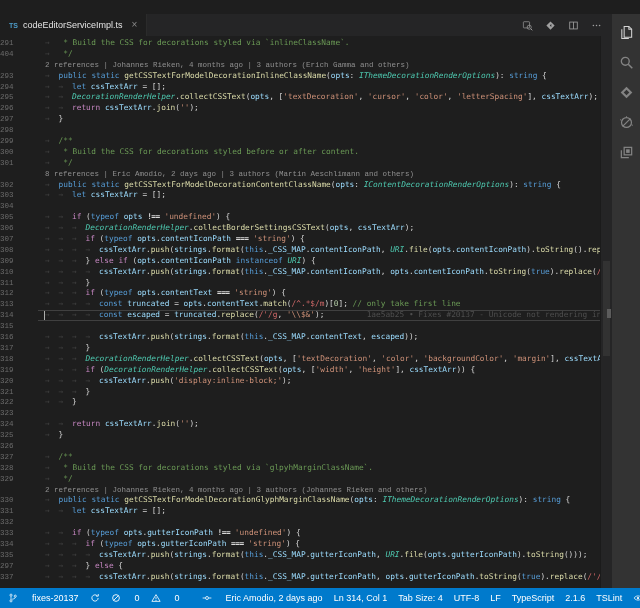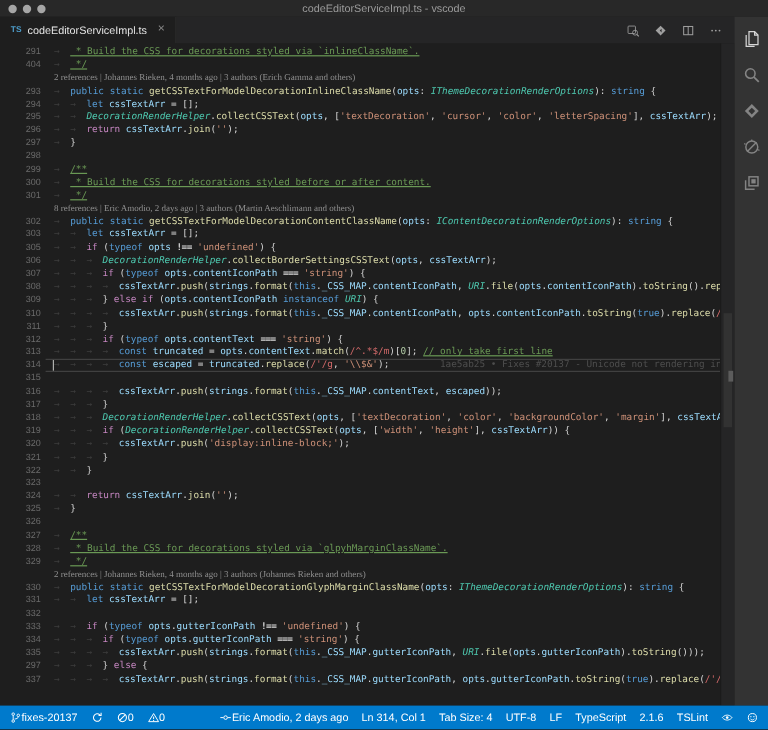--- a/index.html
+++ b/index.html
@@ -24,27 +24,27 @@
   .tab-label { font-size:9px; color:#e4e4e4; }
   .tab-close { font-size:10px; color:#8a8a8a; margin-left:4px; line-height:10px; }
   .editor-actions { display:flex; align-items:center; gap:11px; margin-right:10px; color:#a0a0a0; }
   .editor-actions .ea { width:12px; height:12px; display:flex; align-items:center; justify-content:center; }
   .editor-actions svg { width:11px; height:11px; }
 
   
   .editor { flex:1; display:flex; overflow:hidden; position:relative; }
   #code-rows { flex:1; min-width:0; overflow:hidden; padding-top:2px; }
   .row { height:10.9px; line-height:10.9px; white-space:pre; display:flex; position:relative; }
-  .ln { width:34px; flex-shrink:0; text-align:right; color:#6b6b6b; font-family:Liberation Sans, sans-serif; font-size:7.5px; }
+  .ln { width:34px; flex-shrink:0; color:#6b6b6b; font-family:Liberation Mono, monospace; font-size:7.5px; }
   .code-text { font-family:"DejaVu Sans Mono", monospace; font-size:7.8px; padding-left:11px; color:#d4d4d4; position:relative; }
-  .lens-text { font-family:Liberation Serif, serif; font-size:7.5px; color:#8f8f8f; padding-left:11px; }
+  .lens-text { font-family:Liberation Mono, monospace; font-size:7.5px; color:#8f8f8f; padding-left:11px; }
   .tab-ws { display:inline-block; width:13.5px; color:#3e3e3e; }
   .row.current::after { content:''; position:absolute; left:38px; right:0; top:0; bottom:0; border-top:1px solid #404040; border-bottom:1px solid #404040; pointer-events:none; }
   .cursor { position:absolute; left:10px; top:1px; width:1px; height:8.5px; background:#aeafad; }
-  .tk-c { color:#6a9955;text-decoration:underline; } 
+  .tk-c { color:#6a9955; } 
   .tk-k { color:#569cd6; } 
   .tk-f { color:#c586c0; } 
   .tk-y { color:#dcdcaa; } 
   .tk-t { color:#4ec9b0;font-style:italic; } 
   .tk-v { color:#9cdcfe; } 
   .tk-s { color:#ce9178; } 
   .tk-r { color:#d16969; } 
   .tk-n2 { color:#b5cea8; } 
   .tk-p { color:#d4d4d4; }
   .tk-o { color:#d8d8d8; font-weight:bold; letter-spacing:-0.5px; }
@@ -59,37 +59,29 @@
   .activitybar { width:28px; flex-shrink:0; background:#333333; display:flex; flex-direction:column; align-items:center; padding-top:9px; gap:12px; }
   .ab-item { width:18px; height:18px; display:flex; align-items:center; justify-content:center; color:#848484; }
   .ab-item.active { color:#d6d6d6; }
   .ab-item svg { width:15px; height:15px; }
 
   
   .statusbar { position:absolute; left:0; right:0; bottom:0; height:20px; background:#007acc; color:#ffffff; display:flex; align-items:center; justify-content:space-between; padding:0 8px; font-size:9px; }
   .sb-group { display:flex; align-items:center; }
   .sb-group.left .sb-item { margin-right:11px; }
   .sb-group.right .sb-item { margin-left:11px; }
-  .sb-item { display:flex; align-items:center; gap:0; white-space:nowrap; }
+  .sb-item { display:flex; align-items:center; gap:14px; white-space:nowrap; }
   .sb-icon { display:flex; align-items:center; }
   .sb-icon svg { width:10px; height:10px; }
 </style>
 </head>
 <body>
 
 <div class="window">
 
-  <div class="titlebar">
-    <div class="traffic">
-      <span></span>
-      <span></span>
-      <span></span>
-    </div>
-    <div class="win-title">codeEditorServiceImpl.ts - vscode</div>
-  </div>
 
   <div class="main">
     <div class="editor-col">
       <div class="tabbar">
         <div class="tab">
           <span class="ts-badge">TS</span>
           <span class="tab-label">codeEditorServiceImpl.ts</span>
           <span class="tab-close">×</span>
         </div>
         <div class="editor-actions" id="editor-actions">
@@ -131,20 +123,21 @@
             <div class="row"><span class="ln">295</span><span class="code-text"><span class="tab-ws">→</span><span class="tab-ws">→</span><span class="tk-t">DecorationRenderHelper</span><span class="tk-p">.</span><span class="tk-y">collectCSSText</span><span class="tk-p">(</span><span class="tk-v">opts</span><span class="tk-p">, [</span><span class="tk-s">'textDecoration'</span><span class="tk-p">, </span><span class="tk-s">'cursor'</span><span class="tk-p">, </span><span class="tk-s">'color'</span><span class="tk-p">, </span><span class="tk-s">'letterSpacing'</span><span class="tk-p">], </span><span class="tk-v">cssTextArr</span><span class="tk-p">);</span></span></div>
             <div class="row"><span class="ln">296</span><span class="code-text"><span class="tab-ws">→</span><span class="tab-ws">→</span><span class="tk-f">return</span><span class="tk-p"> </span><span class="tk-v">cssTextArr</span><span class="tk-p">.</span><span class="tk-y">join</span><span class="tk-p">(</span><span class="tk-s">''</span><span class="tk-p">);</span></span></div>
             <div class="row"><span class="ln">297</span><span class="code-text"><span class="tab-ws">→</span><span class="tk-p">}</span></span></div>
             <div class="row"><span class="ln">298</span><span class="code-text"></span></div>
             <div class="row"><span class="ln">299</span><span class="code-text"><span class="tab-ws">→</span><span class="tk-c">/**</span></span></div>
             <div class="row"><span class="ln">300</span><span class="code-text"><span class="tab-ws">→</span><span class="tk-c"> * Build the CSS for decorations styled before or after content.</span></span></div>
             <div class="row"><span class="ln">301</span><span class="code-text"><span class="tab-ws">→</span><span class="tk-c"> */</span></span></div>
             <div class="row"><span class="ln"></span><span class="lens-text">8 references | Eric Amodio, 2 days ago | 3 authors (Martin Aeschlimann and others)</span></div>
             <div class="row"><span class="ln">302</span><span class="code-text"><span class="tab-ws">→</span><span class="tk-k">public</span><span class="tk-p"> </span><span class="tk-k">static</span><span class="tk-p"> </span><span class="tk-y">getCSSTextForModelDecorationContentClassName</span><span class="tk-p">(</span><span class="tk-v">opts</span><span class="tk-p">: </span><span class="tk-t">IContentDecorationRenderOptions</span><span class="tk-p">): </span><span class="tk-k">string</span><span class="tk-p"> {</span></span></div>
             <div class="row"><span class="ln">303</span><span class="code-text"><span class="tab-ws">→</span><span class="tab-ws">→</span><span class="tk-k">let</span><span class="tk-p"> </span><span class="tk-v">cssTextArr</span><span class="tk-p"> = [];</span></span></div>
+            <div class="row"><span class="ln">304</span><span class="code-text"></span></div>
             <div class="row"><span class="ln">305</span><span class="code-text"><span class="tab-ws">→</span><span class="tab-ws">→</span><span class="tk-f">if</span><span class="tk-p"> (</span><span class="tk-k">typeof</span><span class="tk-p"> </span><span class="tk-v">opts</span><span class="tk-p"> </span><span class="tk-o">!==</span><span class="tk-p"> </span><span class="tk-s">'undefined'</span><span class="tk-p">) {</span></span></div>
             <div class="row"><span class="ln">306</span><span class="code-text"><span class="tab-ws">→</span><span class="tab-ws">→</span><span class="tab-ws">→</span><span class="tk-t">DecorationRenderHelper</span><span class="tk-p">.</span><span class="tk-y">collectBorderSettingsCSSText</span><span class="tk-p">(</span><span class="tk-v">opts</span><span class="tk-p">, </span><span class="tk-v">cssTextArr</span><span class="tk-p">);</span></span></div>
             <div class="row"><span class="ln">307</span><span class="code-text"><span class="tab-ws">→</span><span class="tab-ws">→</span><span class="tab-ws">→</span><span class="tk-f">if</span><span class="tk-p"> (</span><span class="tk-k">typeof</span><span class="tk-p"> </span><span class="tk-v">opts</span><span class="tk-p">.</span><span class="tk-v">contentIconPath</span><span class="tk-p"> </span><span class="tk-o">===</span><span class="tk-p"> </span><span class="tk-s">'string'</span><span class="tk-p">) {</span></span></div>
             <div class="row"><span class="ln">308</span><span class="code-text"><span class="tab-ws">→</span><span class="tab-ws">→</span><span class="tab-ws">→</span><span class="tab-ws">→</span><span class="tk-v">cssTextArr</span><span class="tk-p">.</span><span class="tk-y">push</span><span class="tk-p">(</span><span class="tk-v">strings</span><span class="tk-p">.</span><span class="tk-y">format</span><span class="tk-p">(</span><span class="tk-k">this</span><span class="tk-p">.</span><span class="tk-v">_CSS_MAP</span><span class="tk-p">.</span><span class="tk-v">contentIconPath</span><span class="tk-p">, </span><span class="tk-t">URI</span><span class="tk-p">.</span><span class="tk-y">file</span><span class="tk-p">(</span><span class="tk-v">opts</span><span class="tk-p">.</span><span class="tk-v">contentIconPath</span><span class="tk-p">).</span><span class="tk-y">toString</span><span class="tk-p">().</span><span class="tk-y">replace</span></span></div>
             <div class="row"><span class="ln">309</span><span class="code-text"><span class="tab-ws">→</span><span class="tab-ws">→</span><span class="tab-ws">→</span><span class="tk-p">} </span><span class="tk-f">else</span><span class="tk-p"> </span><span class="tk-f">if</span><span class="tk-p"> (</span><span class="tk-v">opts</span><span class="tk-p">.</span><span class="tk-v">contentIconPath</span><span class="tk-p"> </span><span class="tk-k">instanceof</span><span class="tk-p"> </span><span class="tk-t">URI</span><span class="tk-p">) {</span></span></div>
             <div class="row"><span class="ln">310</span><span class="code-text"><span class="tab-ws">→</span><span class="tab-ws">→</span><span class="tab-ws">→</span><span class="tab-ws">→</span><span class="tk-v">cssTextArr</span><span class="tk-p">.</span><span class="tk-y">push</span><span class="tk-p">(</span><span class="tk-v">strings</span><span class="tk-p">.</span><span class="tk-y">format</span><span class="tk-p">(</span><span class="tk-k">this</span><span class="tk-p">.</span><span class="tk-v">_CSS_MAP</span><span class="tk-p">.</span><span class="tk-v">contentIconPath</span><span class="tk-p">, </span><span class="tk-v">opts</span><span class="tk-p">.</span><span class="tk-v">contentIconPath</span><span class="tk-p">.</span><span class="tk-y">toString</span><span class="tk-p">(</span><span class="tk-k">true</span><span class="tk-p">).</span><span class="tk-y">replace</span><span class="tk-p">(</span><span class="tk-r">/'/g</span></span></div>
             <div class="row"><span class="ln">311</span><span class="code-text"><span class="tab-ws">→</span><span class="tab-ws">→</span><span class="tab-ws">→</span><span class="tk-p">}</span></span></div>
             <div class="row"><span class="ln">312</span><span class="code-text"><span class="tab-ws">→</span><span class="tab-ws">→</span><span class="tab-ws">→</span><span class="tk-f">if</span><span class="tk-p"> (</span><span class="tk-k">typeof</span><span class="tk-p"> </span><span class="tk-v">opts</span><span class="tk-p">.</span><span class="tk-v">contentText</span><span class="tk-p"> </span><span class="tk-o">===</span><span class="tk-p"> </span><span class="tk-s">'string'</span><span class="tk-p">) {</span></span></div>
             <div class="row"><span class="ln">313</span><span class="code-text"><span class="tab-ws">→</span><span class="tab-ws">→</span><span class="tab-ws">→</span><span class="tab-ws">→</span><span class="tk-k">const</span><span class="tk-p"> </span><span class="tk-v">truncated</span><span class="tk-p"> = </span><span class="tk-v">opts</span><span class="tk-p">.</span><span class="tk-v">contentText</span><span class="tk-p">.</span><span class="tk-y">match</span><span class="tk-p">(</span><span class="tk-r">/^.*$/m</span><span class="tk-p">)[</span><span class="tk-n2">0</span><span class="tk-p">]; </span><span class="tk-c">// only take first line</span></span></div>
             <div class="row current"><span class="ln">314</span><span class="code-text"><span class="cursor"></span><span class="tab-ws">→</span><span class="tab-ws">→</span><span class="tab-ws">→</span><span class="tab-ws">→</span><span class="tk-k">const</span><span class="tk-p"> </span><span class="tk-v">escaped</span><span class="tk-p"> = </span><span class="tk-v">truncated</span><span class="tk-p">.</span><span class="tk-y">replace</span><span class="tk-p">(</span><span class="tk-r">/'/g</span><span class="tk-p">, </span><span class="tk-s">'\\$&amp;'</span><span class="tk-p">);</span><span class="tk-g">         1ae5ab25 • Fixes #20137 - Unicode not rendering in decor</span></span></div>

